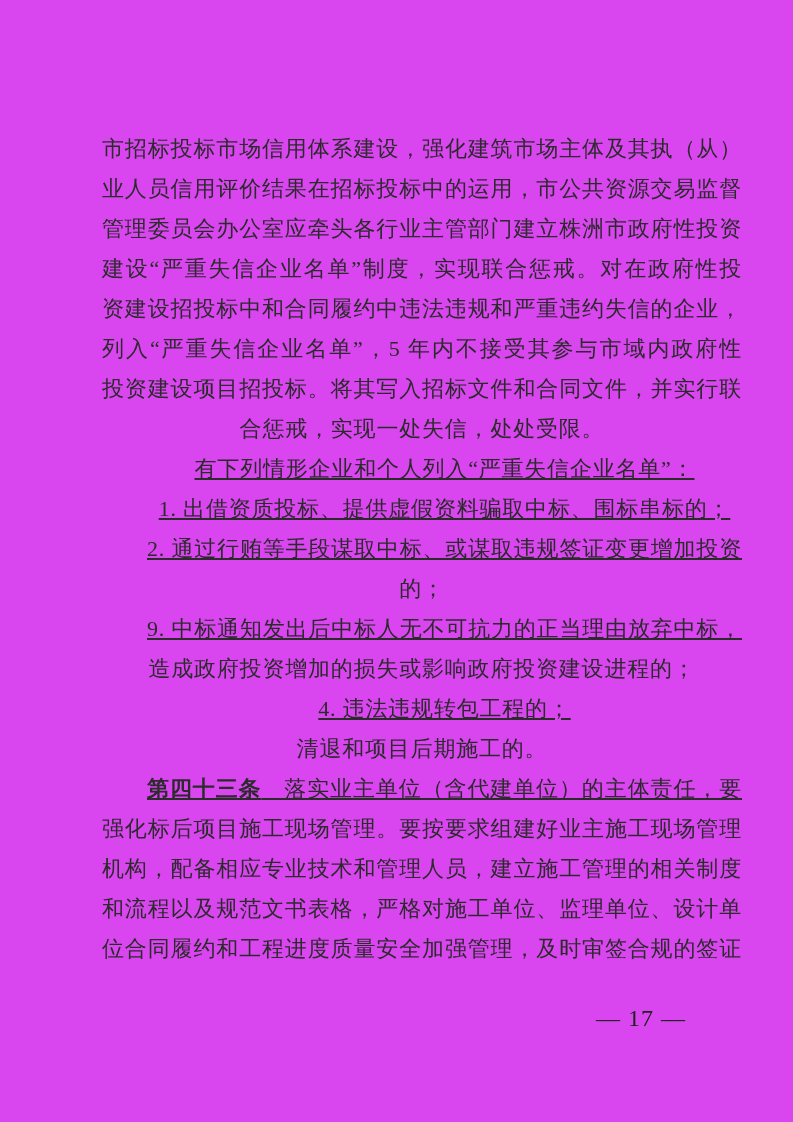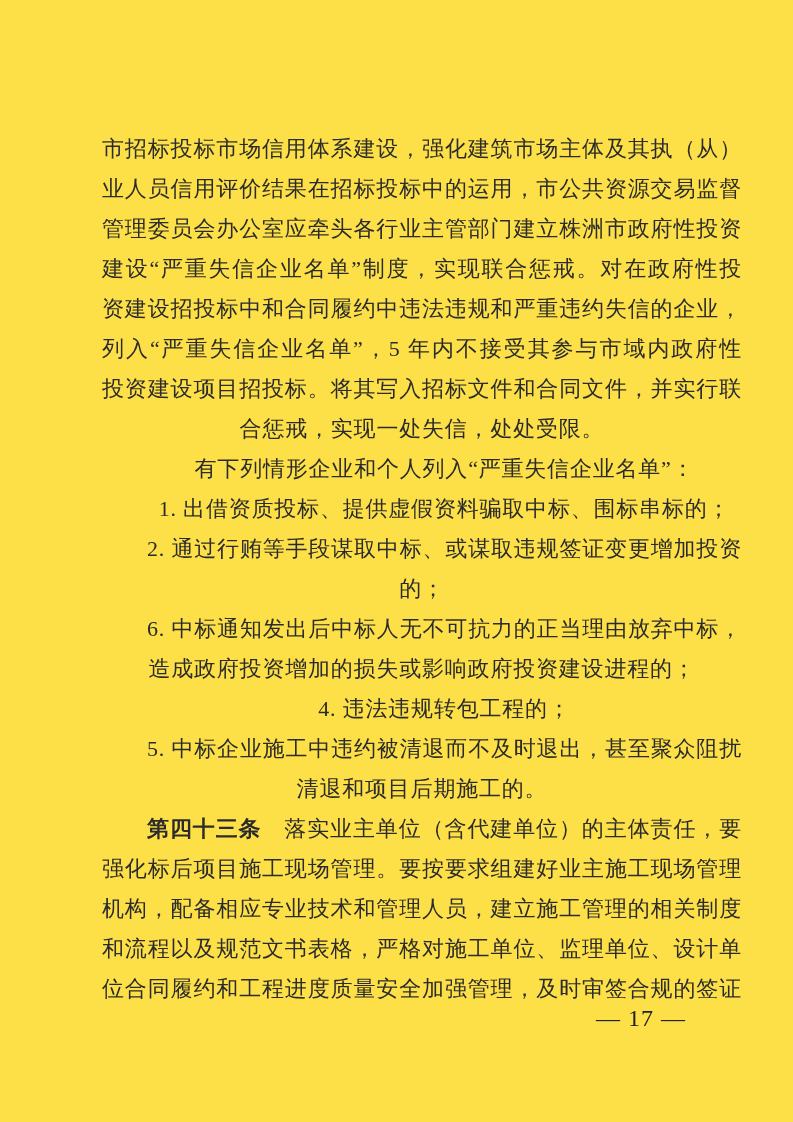--- a/index.html
+++ b/index.html
@@ -4,21 +4,21 @@
 <style>
   html, body {
     margin: 0;
     padding: 0;
     background: #ffffff;
   }
   .page {
     position: relative;
     width: 793px;
     height: 1122px;
-    background: #fde047;
+    background: #d946ef;
     overflow: hidden;
     font-family: "Liberation Serif", "DejaVu Serif", serif;
     color: #2b2b2b;
   }
   .textblock {
     position: absolute;
     left: 102px;
     top: 129px;
     width: 640px;
   }
@@ -32,20 +32,21 @@
   }
   
   .line.j {
     white-space: normal;
     text-align: justify;
     text-align-last: justify;
     text-justify: inter-character;
   }
   .line.ind {
     padding-left: 45px;
+    text-decoration: underline;
   }
   .line.ind.j {
     width: 595px; 
   }
   .art-head {
     font-weight: 700;
   }
   .pagenum {
     position: absolute;
     left: 596px;
@@ -68,24 +69,23 @@
     <div class="line j">管理委员会办公室应牵头各行业主管部门建立株洲市政府性投资</div>
     <div class="line j">建设“严重失信企业名单”制度，实现联合惩戒。对在政府性投</div>
     <div class="line j">资建设招投标中和合同履约中违法违规和严重违约失信的企业，</div>
     <div class="line j">列入“严重失信企业名单”，5 年内不接受其参与市域内政府性</div>
     <div class="line j">投资建设项目招投标。将其写入招标文件和合同文件，并实行联</div>
     <div class="line">合惩戒，实现一处失信，处处受限。</div>
     <div class="line ind">有下列情形企业和个人列入“严重失信企业名单”：</div>
     <div class="line ind">1. 出借资质投标、提供虚假资料骗取中标、围标串标的；</div>
     <div class="line ind j">2. 通过行贿等手段谋取中标、或谋取违规签证变更增加投资</div>
     <div class="line">的；</div>
-    <div class="line ind j">6. 中标通知发出后中标人无不可抗力的正当理由放弃中标，</div>
+    <div class="line ind j">9. 中标通知发出后中标人无不可抗力的正当理由放弃中标，</div>
     <div class="line">造成政府投资增加的损失或影响政府投资建设进程的；</div>
     <div class="line ind">4. 违法违规转包工程的；</div>
-    <div class="line ind j">5. 中标企业施工中违约被清退而不及时退出，甚至聚众阻扰</div>
     <div class="line">清退和项目后期施工的。</div>
     <div class="line ind j"><span class="art-head">第四十三条</span><span>　落实业主单位（含代建单位）的主体责任，要</span></div>
     <div class="line j">强化标后项目施工现场管理。要按要求组建好业主施工现场管理</div>
     <div class="line j">机构，配备相应专业技术和管理人员，建立施工管理的相关制度</div>
     <div class="line j">和流程以及规范文书表格，严格对施工单位、监理单位、设计单</div>
     <div class="line j">位合同履约和工程进度质量安全加强管理，及时审签合规的签证</div>
   </div>
 
   <div class="pagenum">— 17 —</div>
 </div>

